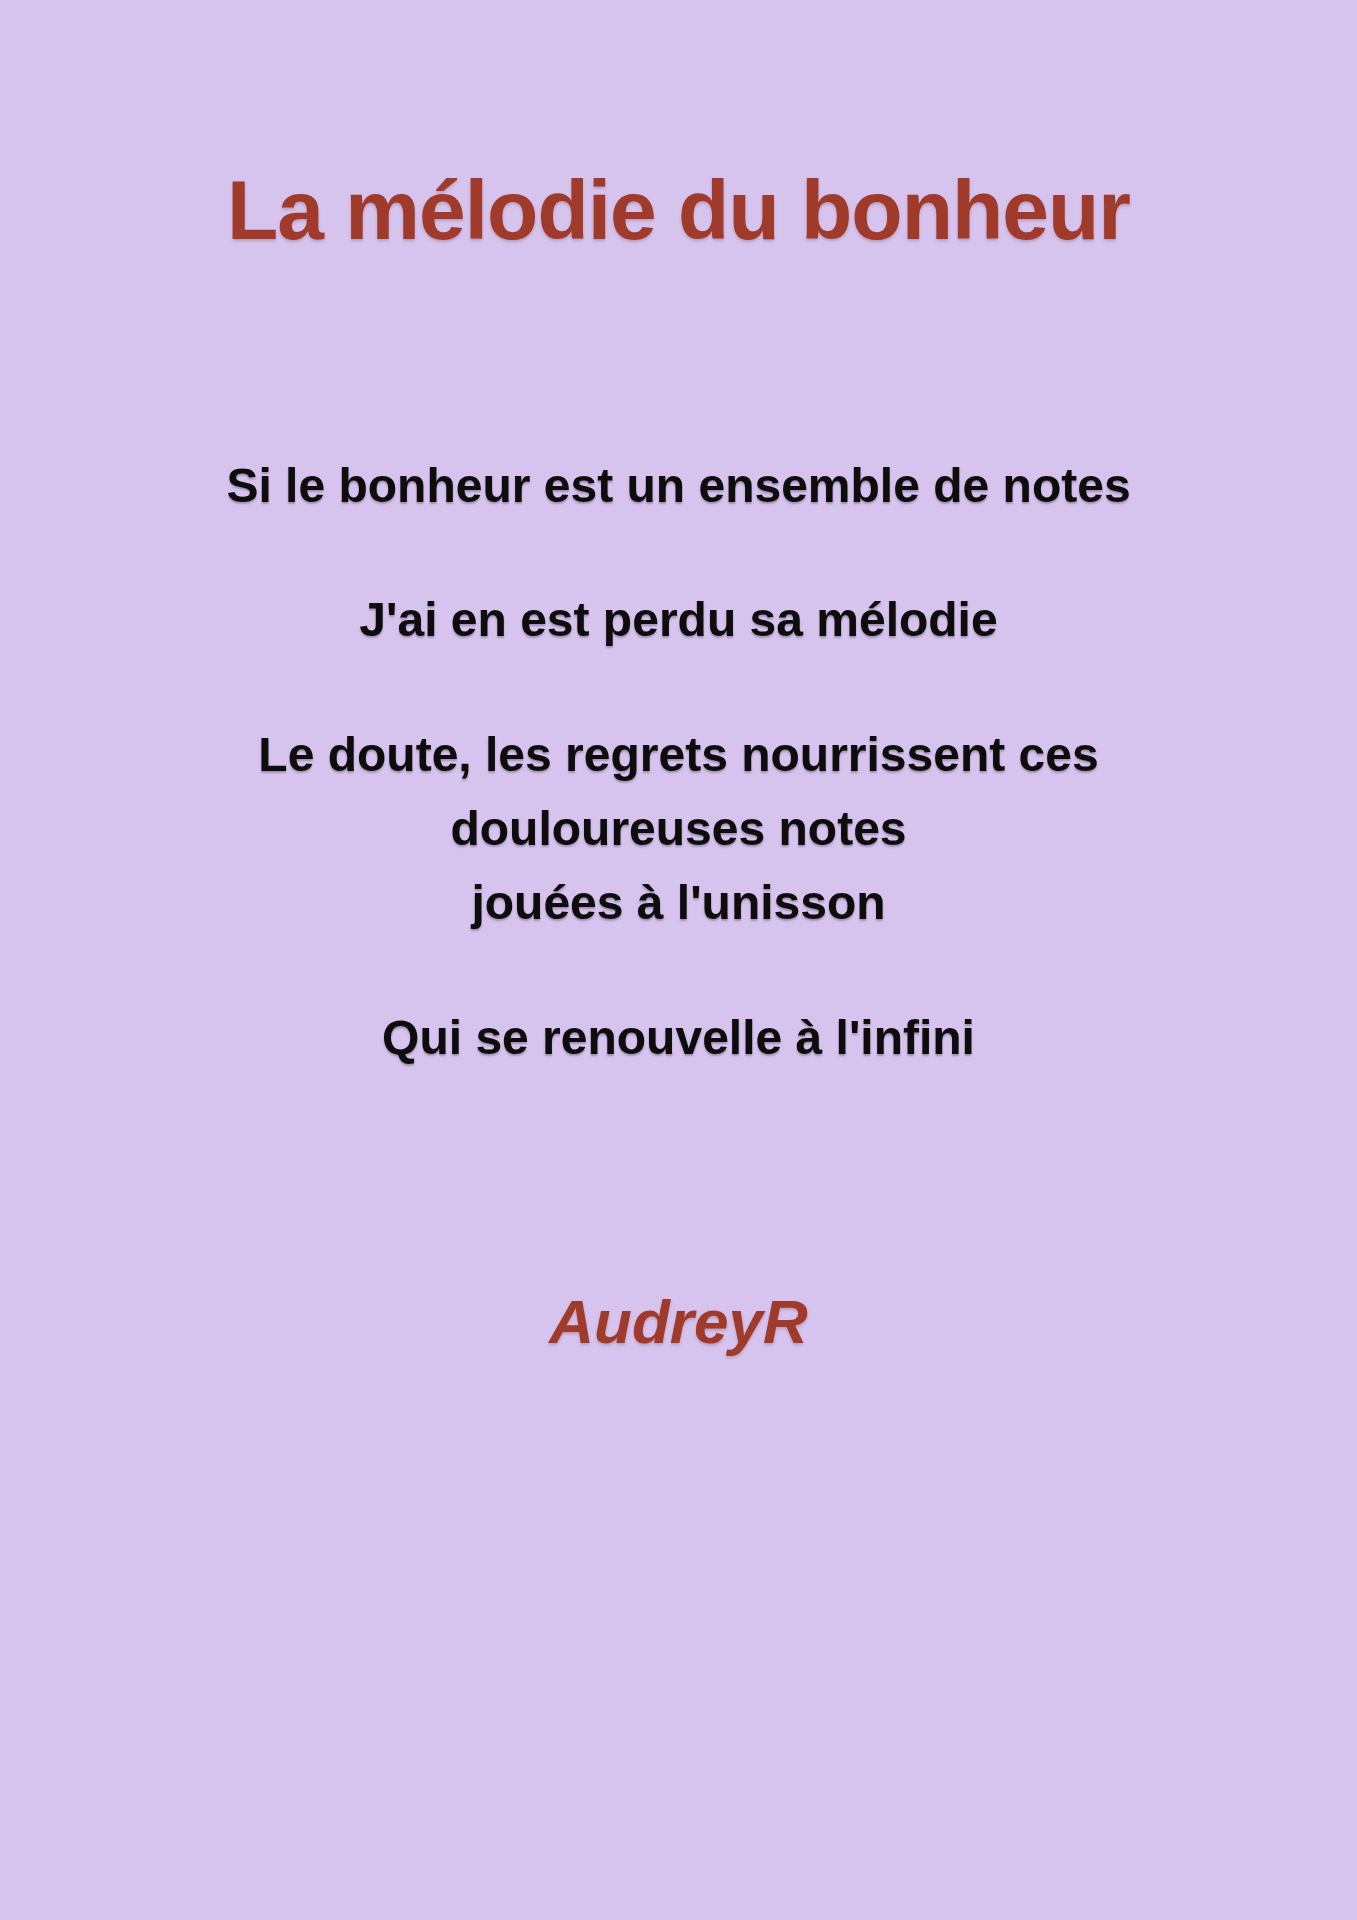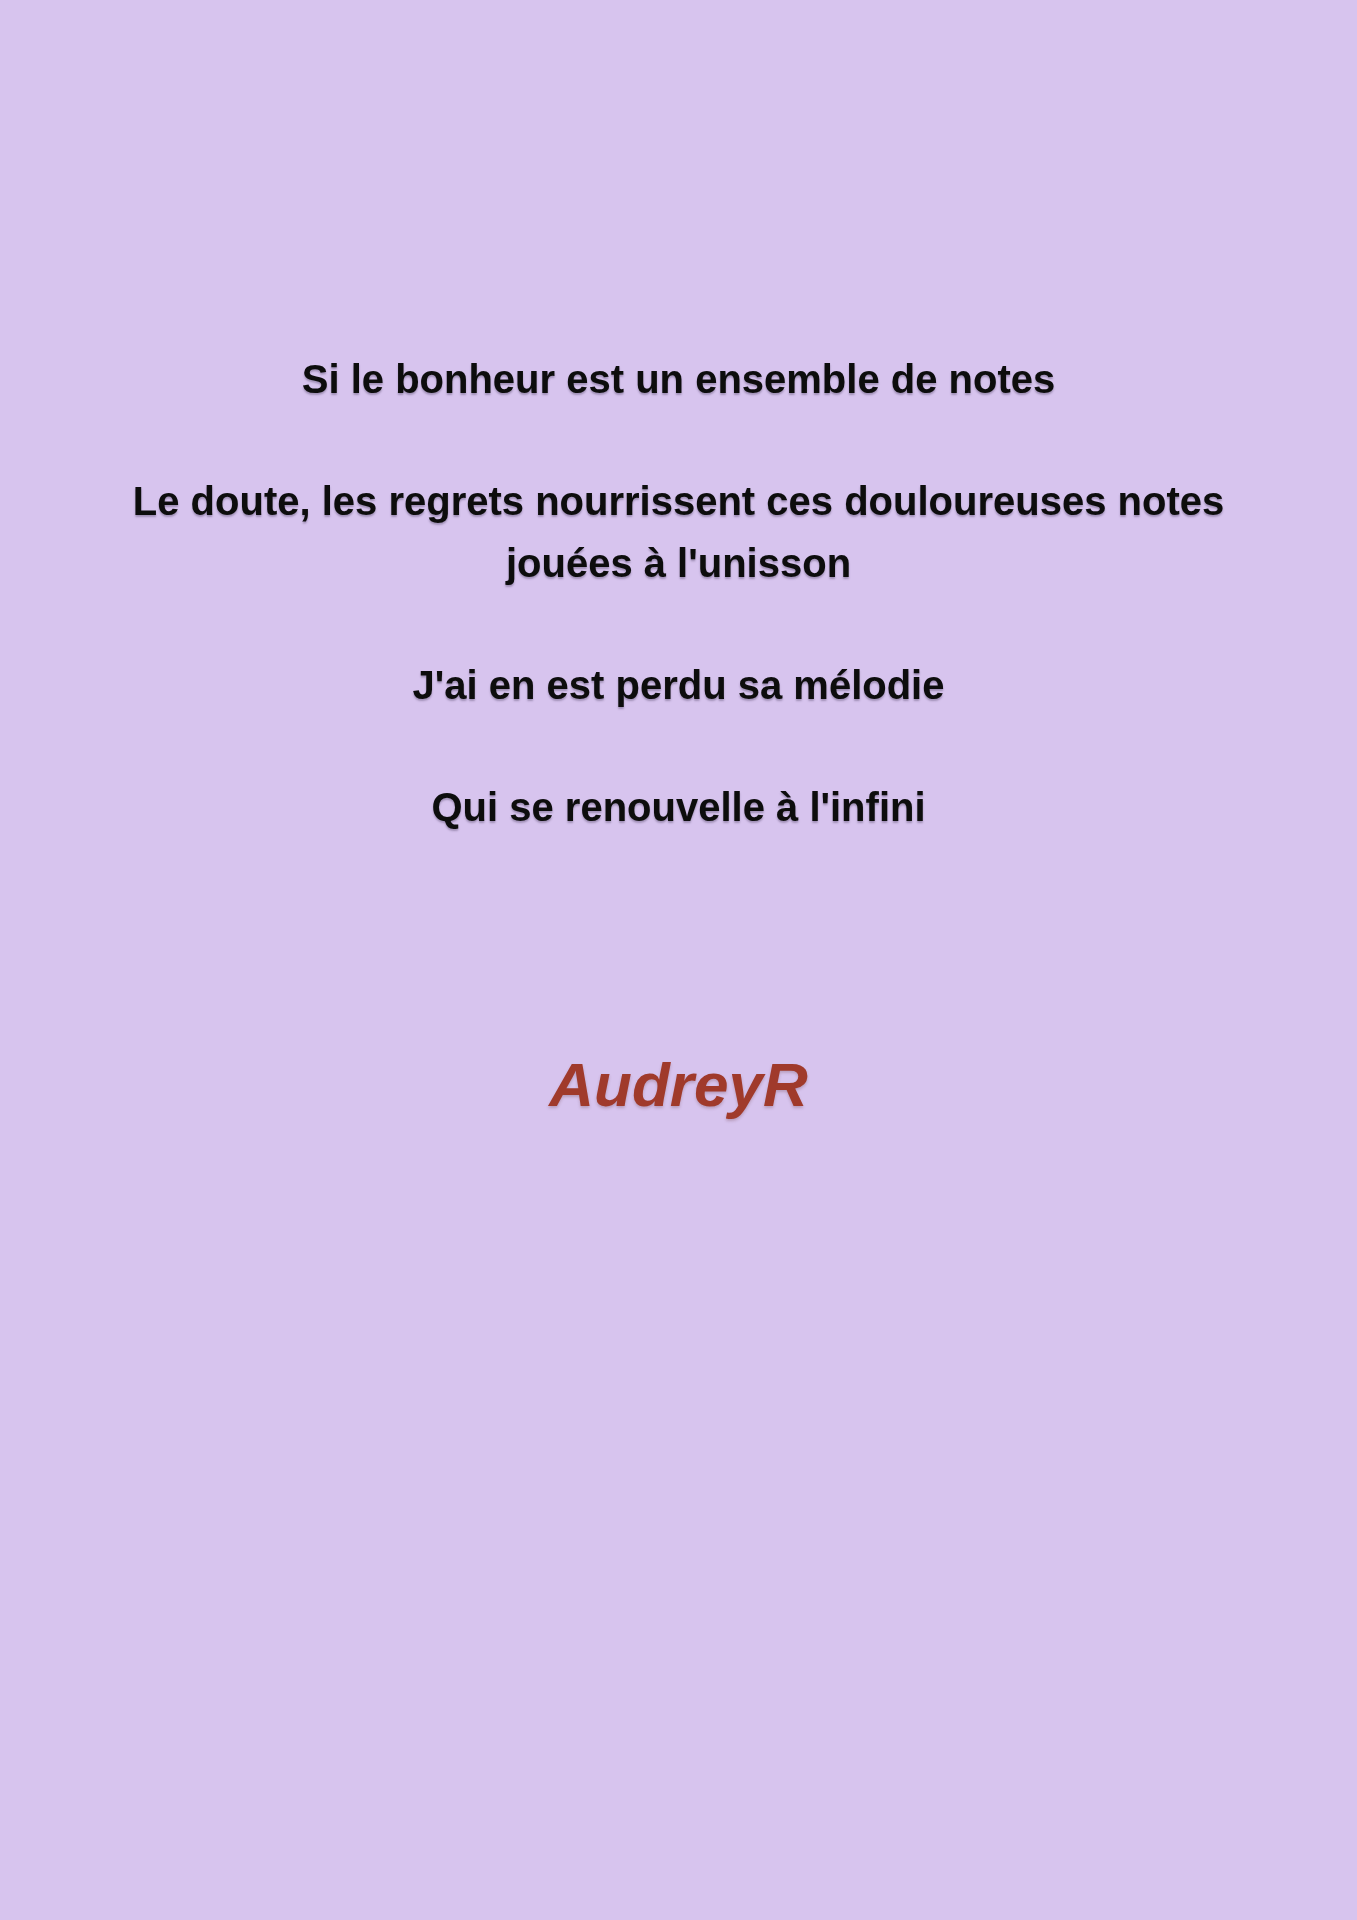--- a/index.html
+++ b/index.html
@@ -33,21 +33,21 @@
     text-align: center;
     text-shadow: 0 2px 3px rgba(90, 40, 40, 0.25);
   }
   .poem {
     margin-top: 188px;
     max-width: 1120px;
     text-align: center;
   }
   .poem p {
     margin: 0 0 60px 0;
-    font-size: 40px;
+    font-size: 48px;
     line-height: 1.55;
     font-weight: 700;
     color: #0d0d0d;
     white-space: pre-line;
     text-shadow: 0 2px 2px rgba(60, 50, 80, 0.35);
   }
   .poem p:last-child {
     margin-bottom: 0;
   }
   .signature {
@@ -58,23 +58,24 @@
     color: #a03a2b;
     text-align: center;
     text-shadow: 0 2px 3px rgba(90, 40, 40, 0.25);
     font-style: italic;
   }
 </style>
 </head>
 <body>
 
 <div class="page">
+  <h1 class="title">La mélodie du bonheur</h1>
 
   <div class="poem">
     <p>Si le bonheur est un ensemble de notes</p>
+    <p>J'ai en est perdu sa mélodie</p>
     <p>Le doute, les regrets nourrissent ces douloureuses notes
 jouées à l'unisson</p>
-    <p>J'ai en est perdu sa mélodie</p>
     <p>Qui se renouvelle à l'infini</p>
   </div>
 
   <div class="signature">AudreyR</div>
 </div>
 
 </body></html>

